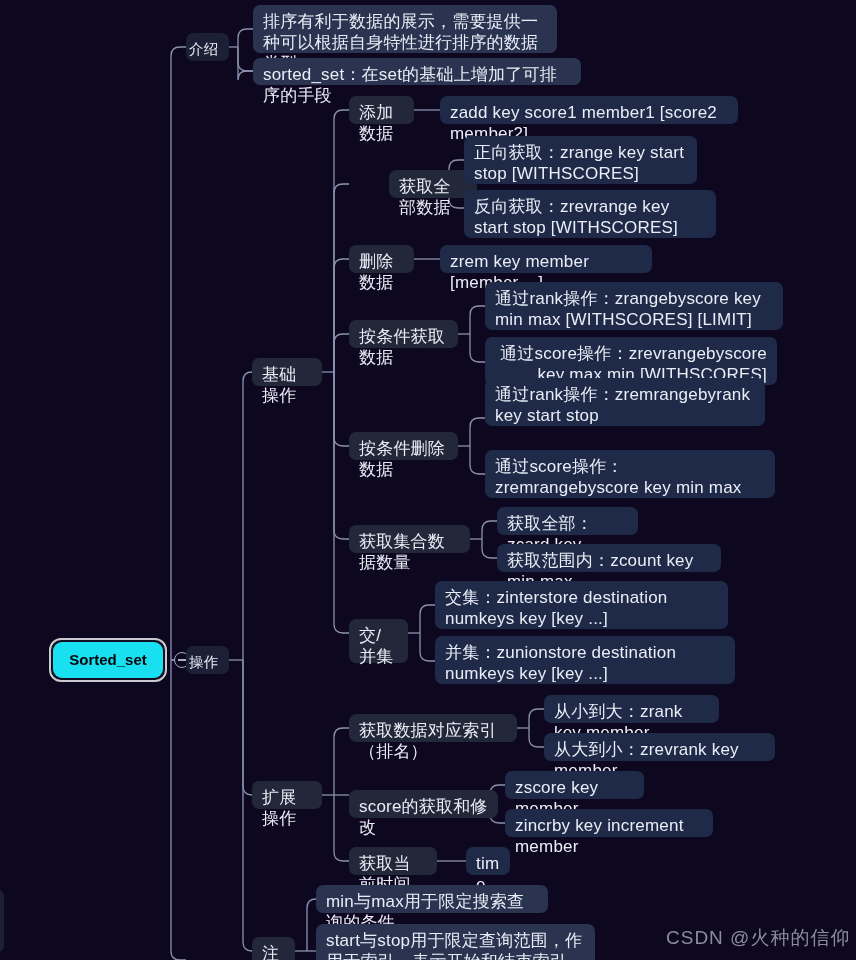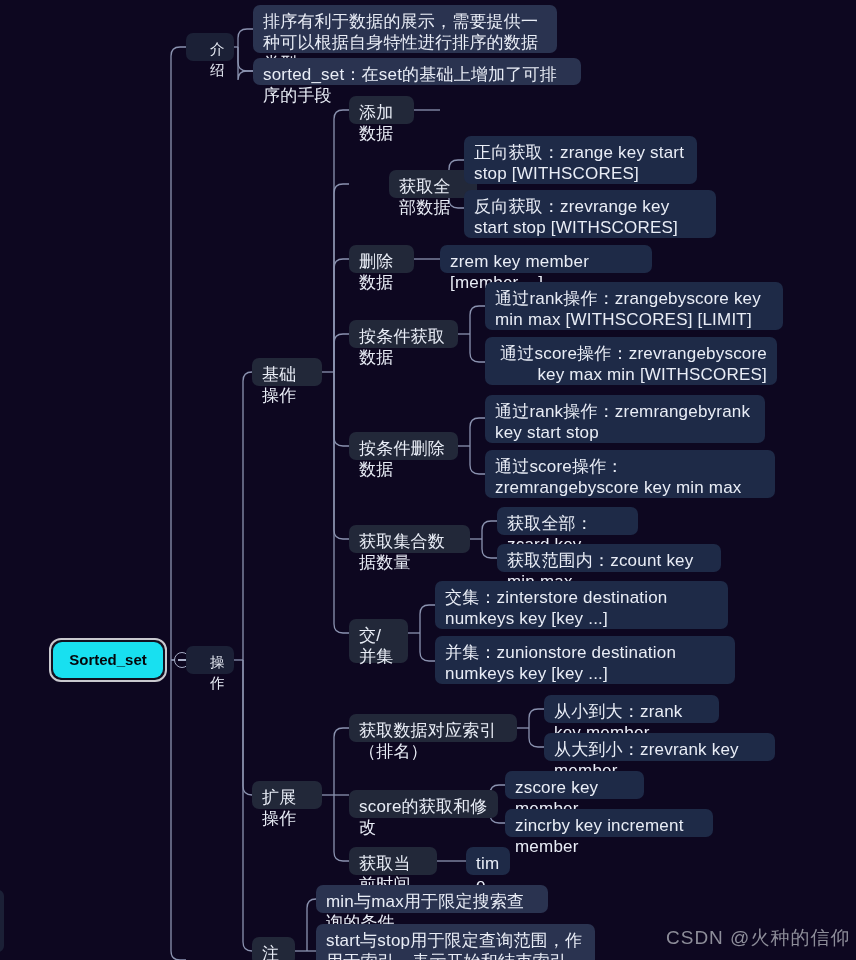--- a/index.html
+++ b/index.html
@@ -19,21 +19,21 @@
     border-radius:7px;
     color:#e9edf6;
     font-size:17px;
     line-height:21px;
     letter-spacing:.2px;
     padding:6px 10px;
     white-space:pre-wrap;
     word-break:break-word;
   }
   
-  .lvl1{background:#1b2036;font-size:14.5px;padding:6px 24px;font-family:Liberation Serif, serif;}
+  .lvl1{background:#1b2036;font-size:14.5px;padding:6px 3px;font-family:Liberation Serif, serif;}
   
   .lvl2{background:#222839;}
   
   .lvl3{background:#222839;}
   
   .leaf{background:#1e2a47;}
   .leaf2{background:#2a3350;}
 
   .root{
     position:absolute;
@@ -173,30 +173,31 @@
   <div class="node lvl2" style="left:252px;top:937px;width:43px;height:28px;">注意</div>
 
   <div class="node lvl3" style="left:349px;top:96px;width:65px;height:28px;">添加数据</div>
   <div class="node lvl3" style="left:349px;top:170px;width:88px;height:28px;margin-left:40px;">获取全部数据</div>
   <div class="node lvl3" style="left:349px;top:245px;width:65px;height:28px;">删除数据</div>
   <div class="node lvl3" style="left:349px;top:320px;width:109px;height:28px;">按条件获取数据</div>
   <div class="node lvl3" style="left:349px;top:432px;width:109px;height:28px;">按条件删除数据</div>
   <div class="node lvl3" style="left:349px;top:525px;width:121px;height:28px;">获取集合数据数量</div>
   <div class="node lvl3" style="left:349px;top:619px;width:59px;height:44px;">交/并集</div>
 
+  <div class="node leaf" style="left:440px;top:96px;width:298px;height:28px;">zadd key score1 member1 [score2 member2]</div>
 
   <div class="node leaf" style="left:464px;top:136px;width:233px;height:48px;">正向获取：zrange key start stop [WITHSCORES]</div>
   <div class="node leaf" style="left:464px;top:190px;width:252px;height:48px;">反向获取：zrevrange key start stop [WITHSCORES]</div>
 
   <div class="node leaf" style="left:440px;top:245px;width:212px;height:28px;">zrem key member [member ...]</div>
 
   <div class="node leaf" style="left:485px;top:282px;width:298px;height:48px;">通过rank操作：zrangebyscore key min max [WITHSCORES] [LIMIT]</div>
   <div class="node leaf" style="left:485px;top:337px;width:292px;height:48px;text-align:right;">通过score操作：zrevrangebyscore key max min [WITHSCORES]</div>
 
-  <div class="node leaf" style="left:485px;top:395px;width:280px;height:48px;">通过rank操作：zremrangebyrank key start stop</div>
+  <div class="node leaf" style="left:485px;top:378px;width:280px;height:48px;">通过rank操作：zremrangebyrank key start stop</div>
   <div class="node leaf" style="left:485px;top:450px;width:290px;height:48px;">通过score操作：zremrangebyscore key min max</div>
 
   <div class="node leaf" style="left:497px;top:507px;width:141px;height:28px;">获取全部：zcard key</div>
   <div class="node leaf" style="left:497px;top:544px;width:224px;height:28px;">获取范围内：zcount key min max</div>
 
   <div class="node leaf" style="left:435px;top:581px;width:293px;height:48px;">交集：zinterstore destination numkeys key [key ...]</div>
   <div class="node leaf" style="left:435px;top:636px;width:300px;height:48px;">并集：zunionstore destination numkeys key [key ...]</div>
 
   <div class="node lvl3" style="left:349px;top:714px;width:168px;height:28px;">获取数据对应索引（排名）</div>
   <div class="node lvl3" style="left:349px;top:790px;width:149px;height:28px;">score的获取和修改</div>

